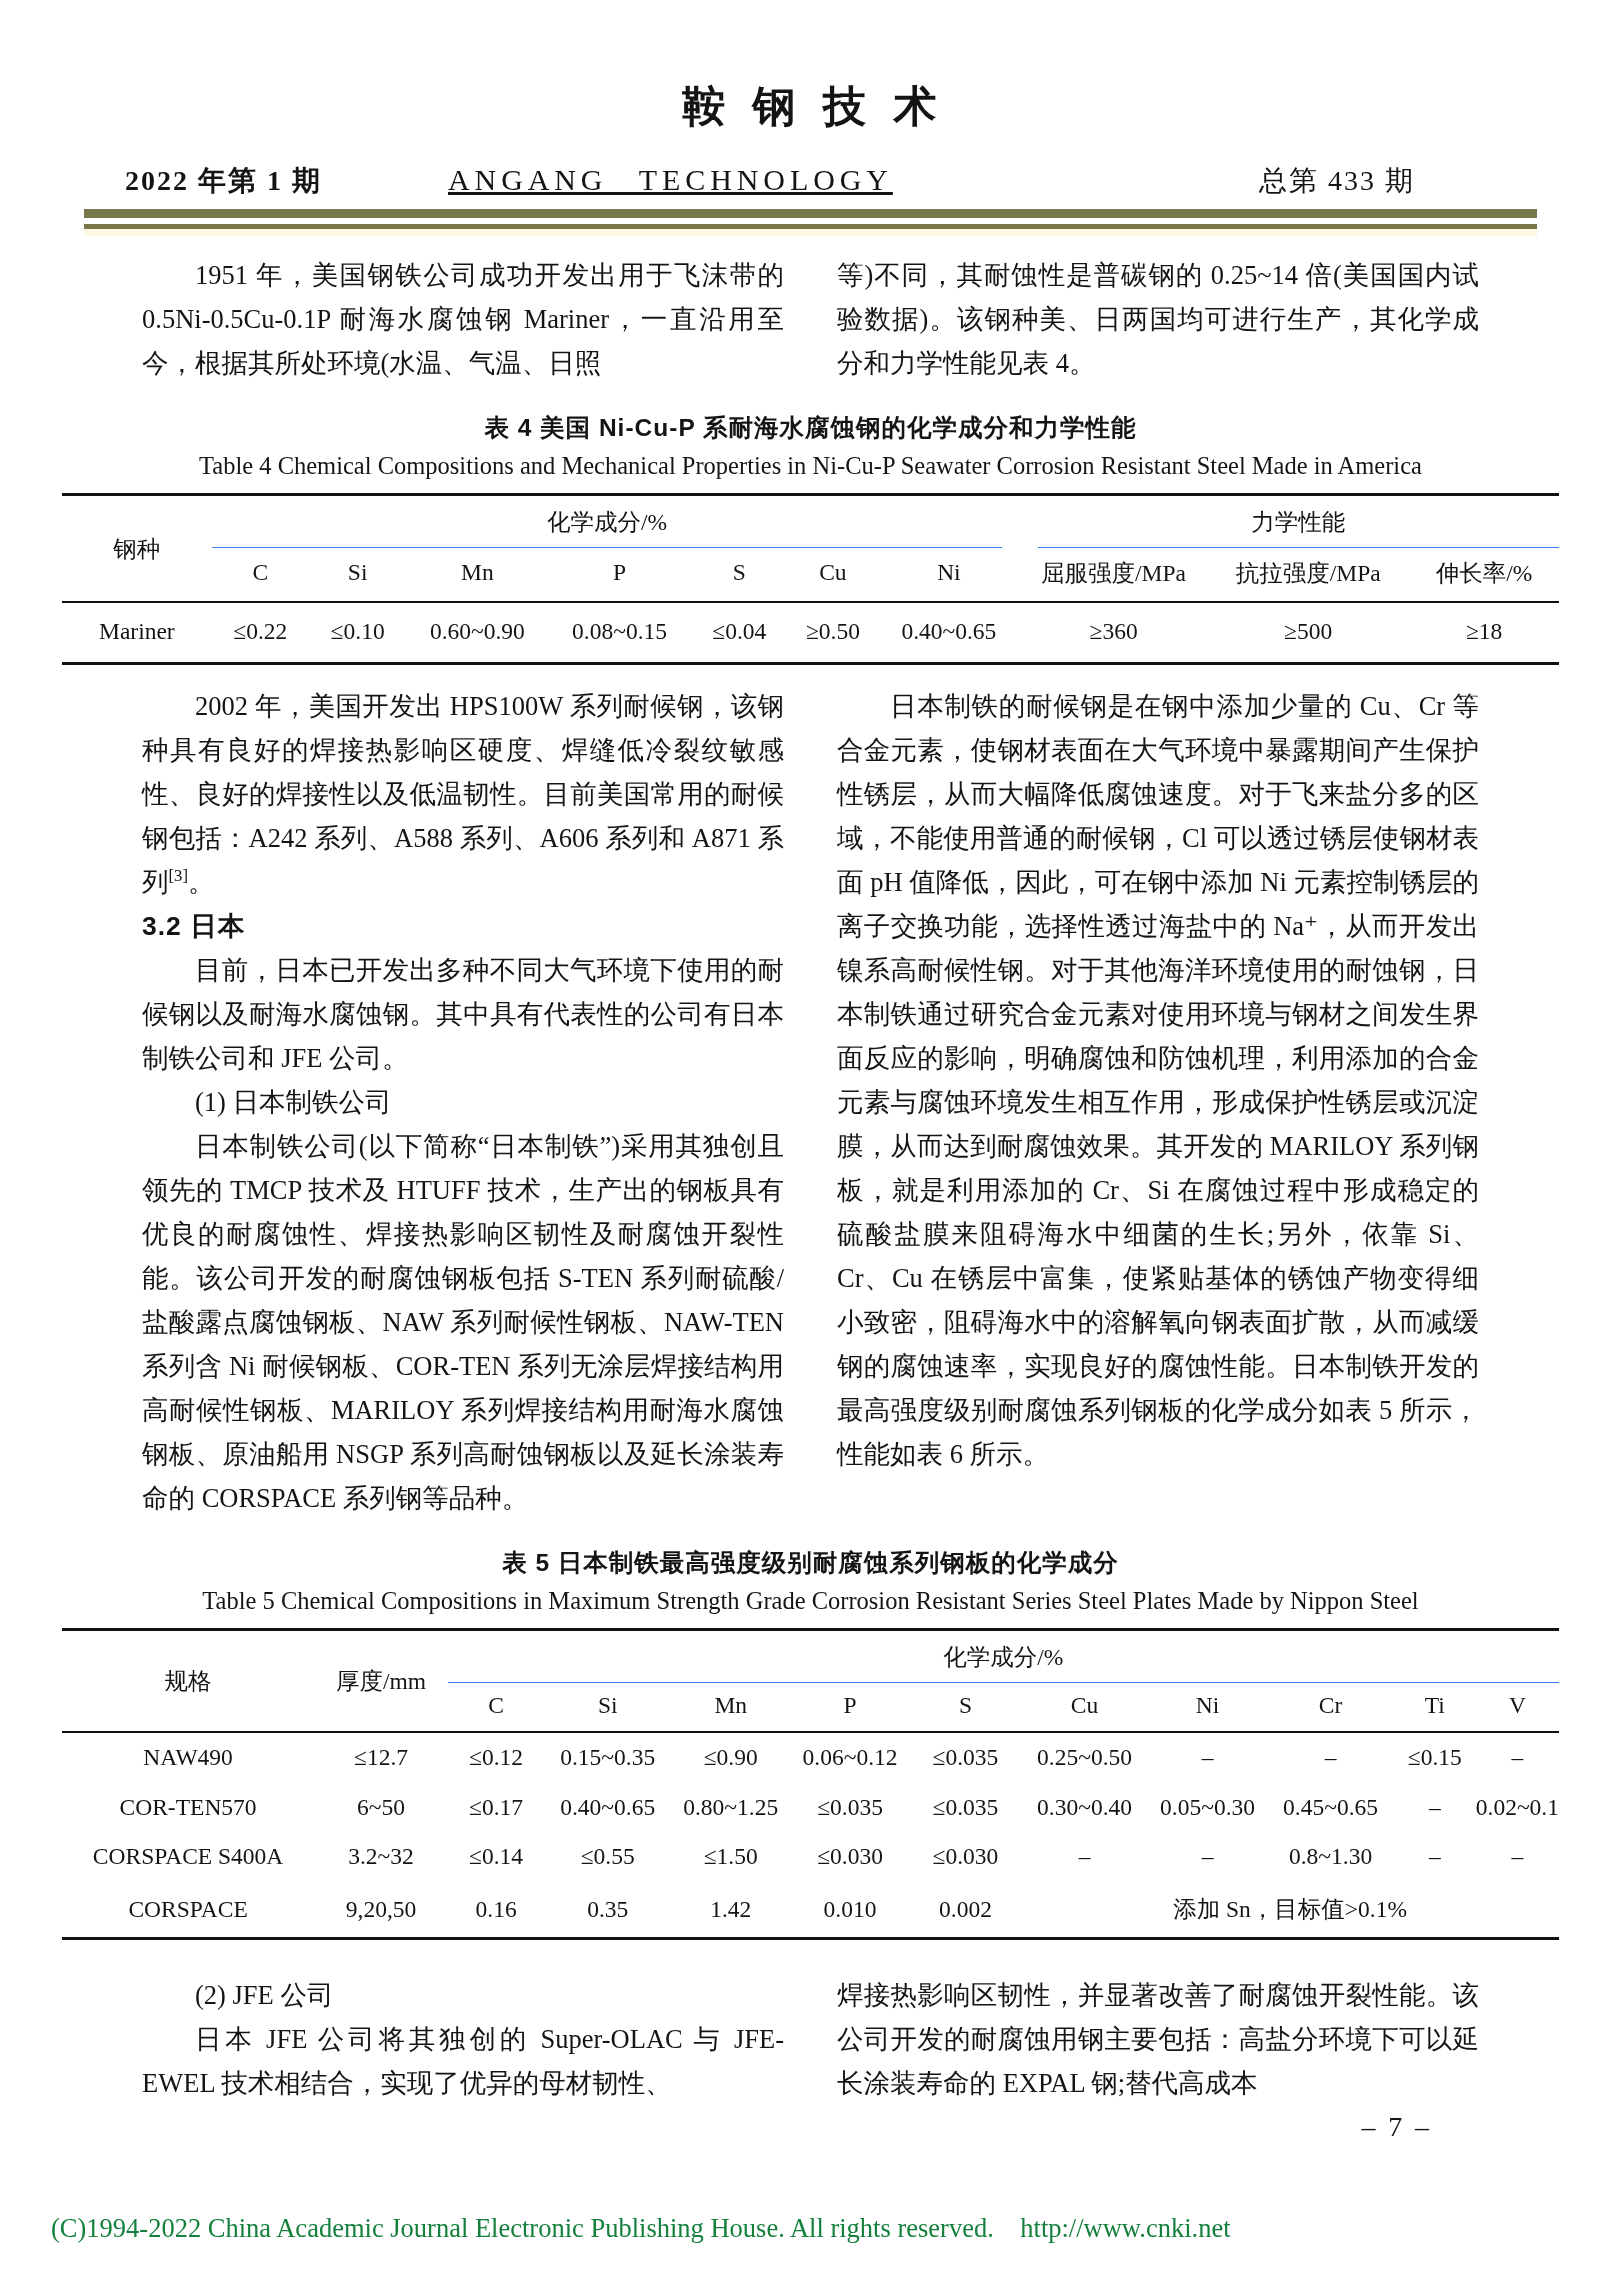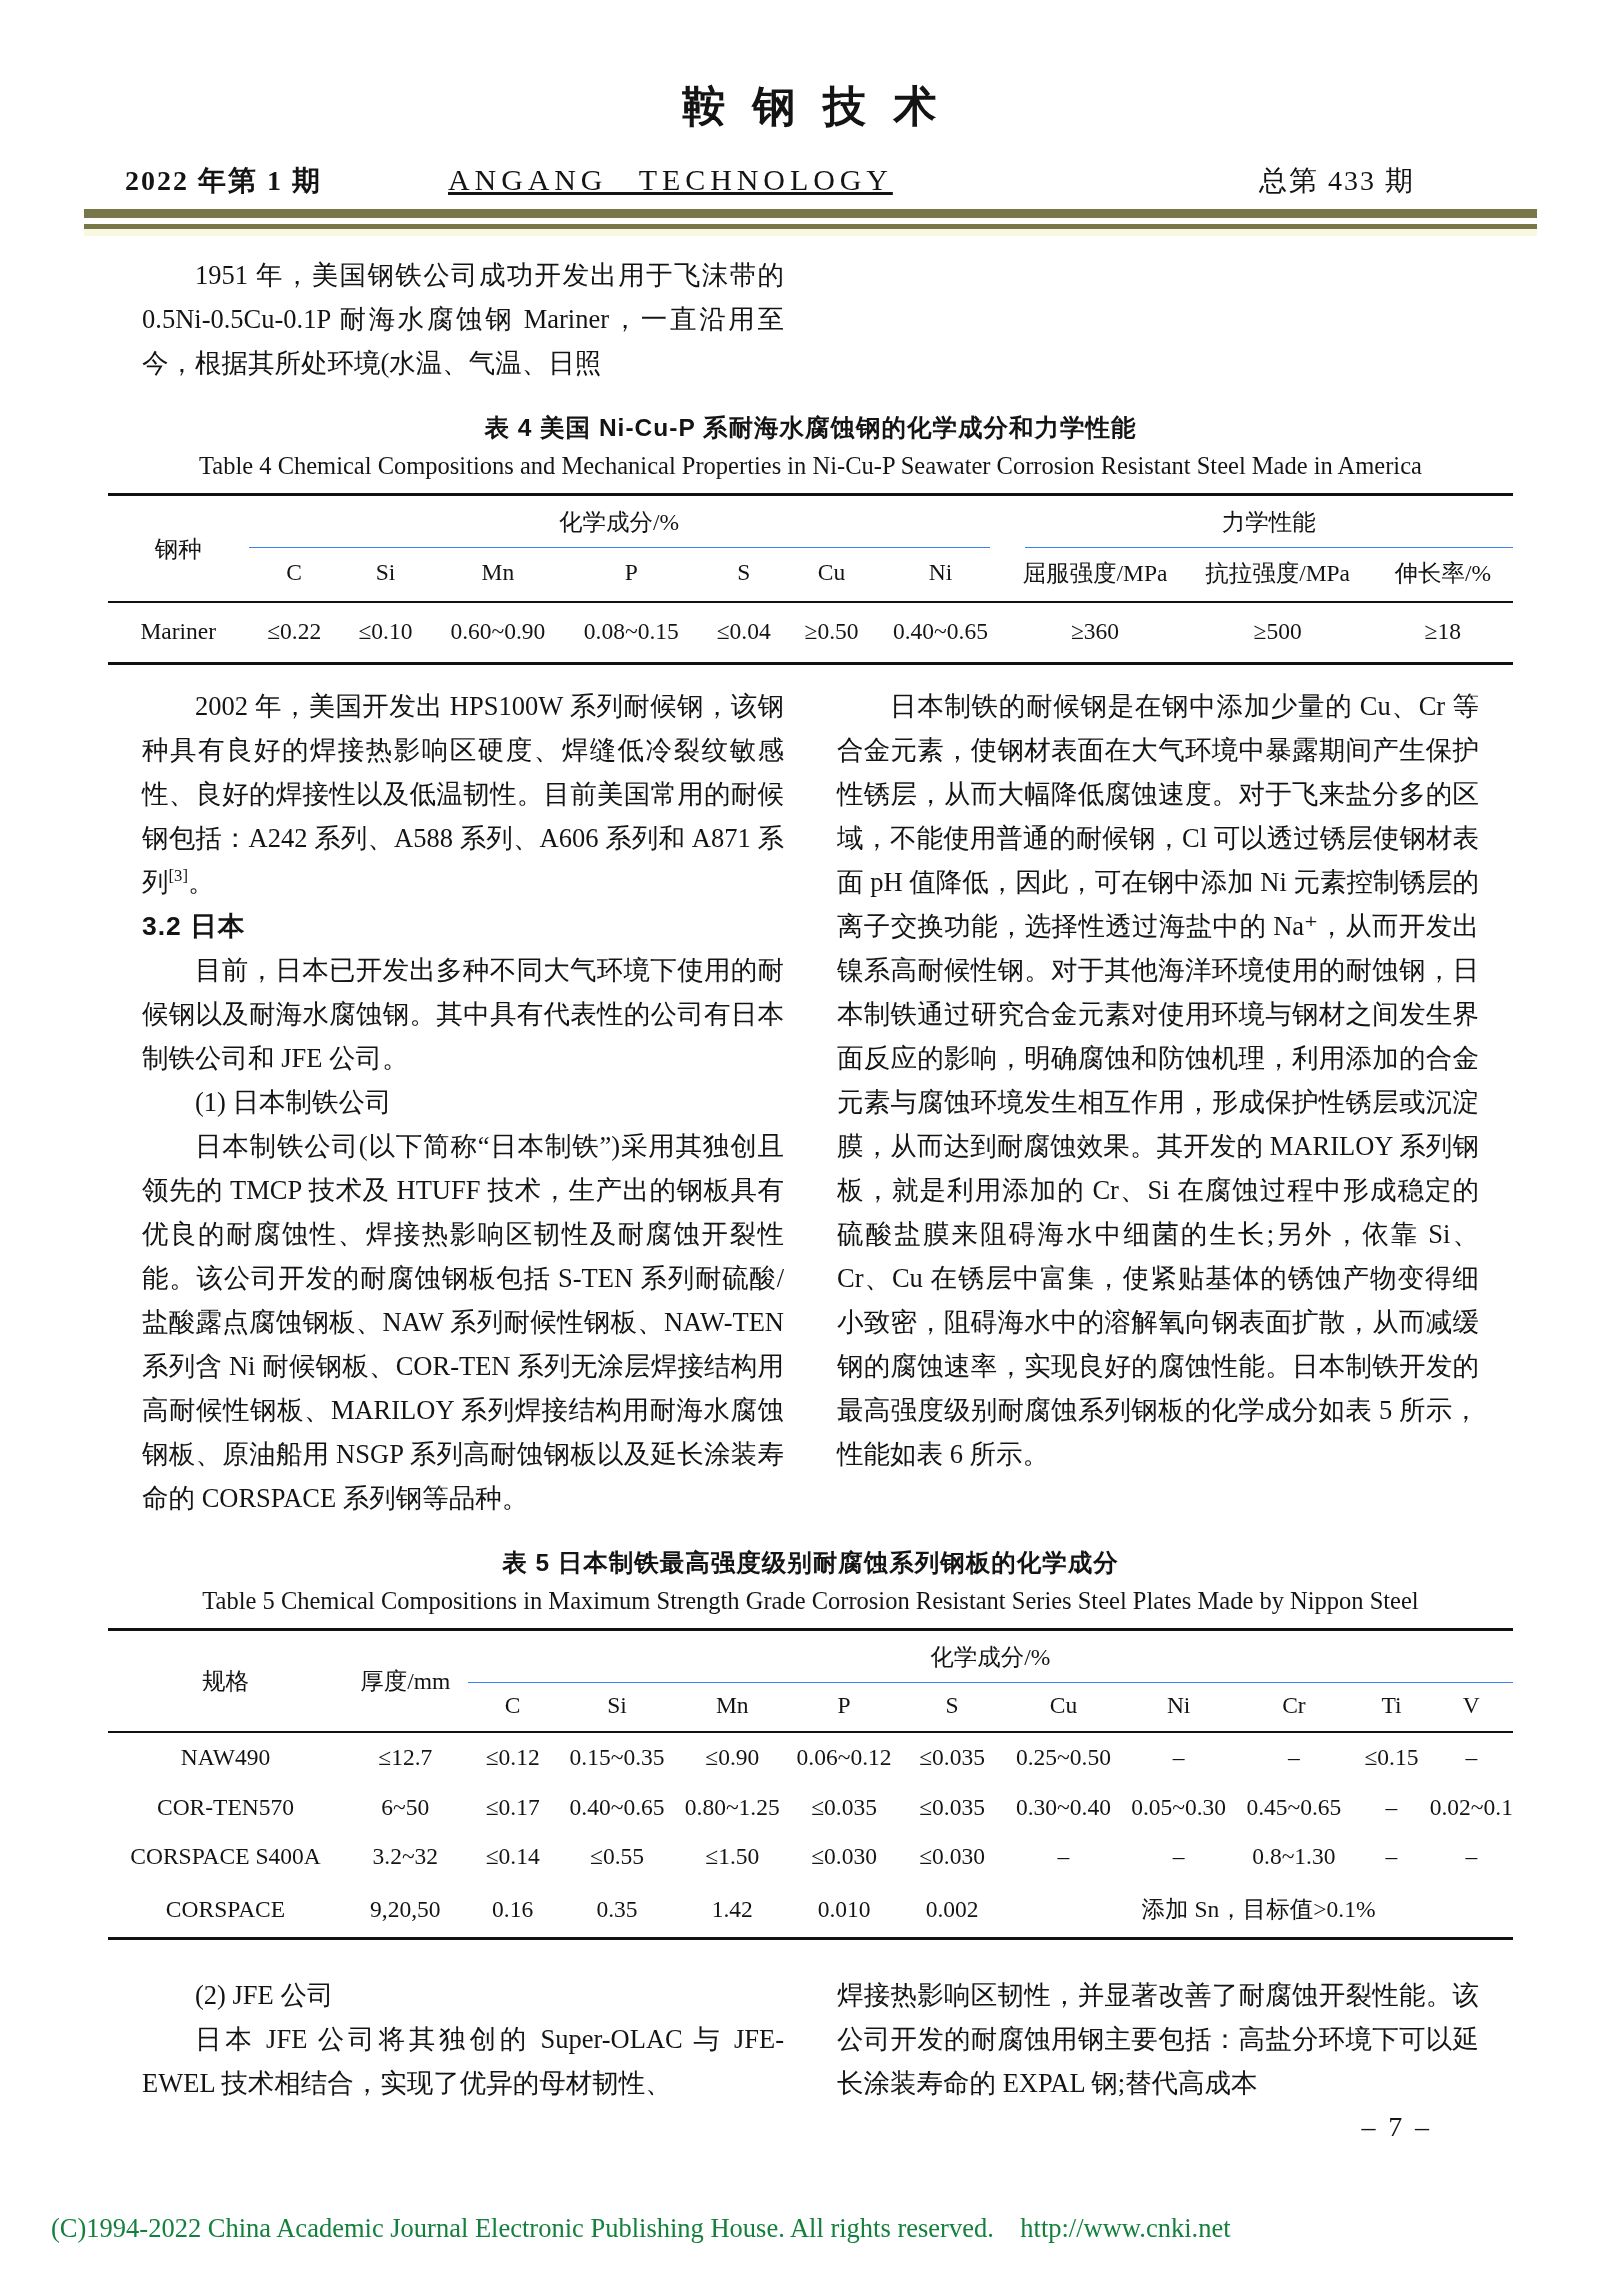--- a/index.html
+++ b/index.html
@@ -47,21 +47,21 @@
   .indent { text-indent:2em; }
   .sec-head {
     font-family:"Liberation Sans","DejaVu Sans",sans-serif;
     font-weight:bold; font-size:26.5px; letter-spacing:1px;
   }
   sup.ref { font-size:16.7px; line-height:0; }
   .cols.top { margin-top:17.6px; }
   .cols.mid { margin-top:19.6px; }
   .cols.bot { margin-top:33px; }
   
-  .tbl-block { padding:0 108px; }
+  .tbl-block { padding:0 62px; }
   .cap-zh {
     margin-top:25.5px;
     text-align:center;
     font-family:"Liberation Sans","DejaVu Sans",sans-serif;
     font-weight:bold; font-size:24.5px; letter-spacing:1px;
   }
   .cap-en {
     margin-top:7.8px; margin-bottom:13.7px;
     text-align:center;
     font-size:24.5px;
@@ -114,20 +114,23 @@
       <div class="rule-thick"></div>
       <div class="rule-gap"></div>
       <div class="rule-thin"></div>
       <div class="rule-tint"></div>
     </div>
   </div>
 
   <div class="cols top">
     <div class="col">
       <p class="indent">1951 年，美国钢铁公司成功开发出用于飞沫带的 0.5Ni-0.5Cu-0.1P 耐海水腐蚀钢 Mariner，一直沿用至今，根据其所处环境(水温、气温、日照</p>
+    </div>
+    <div class="col">
+      <p>等)不同，其耐蚀性是普碳钢的 0.25~14 倍(美国国内试验数据)。该钢种美、日两国均可进行生产，其化学成分和力学性能见表 4。</p>
     </div>
   </div>
 
   <div class="tbl-block">
     <div class="cap-zh">表 4  美国 Ni-Cu-P 系耐海水腐蚀钢的化学成分和力学性能</div>
     <div class="cap-en">Table 4  Chemical Compositions and Mechanical Properties in Ni-Cu-P Seawater Corrosion Resistant Steel Made in America</div>
     <table class="dtable t4">
       <colgroup>
         <col style="width:10%">
           <col style="width:6.5%">

